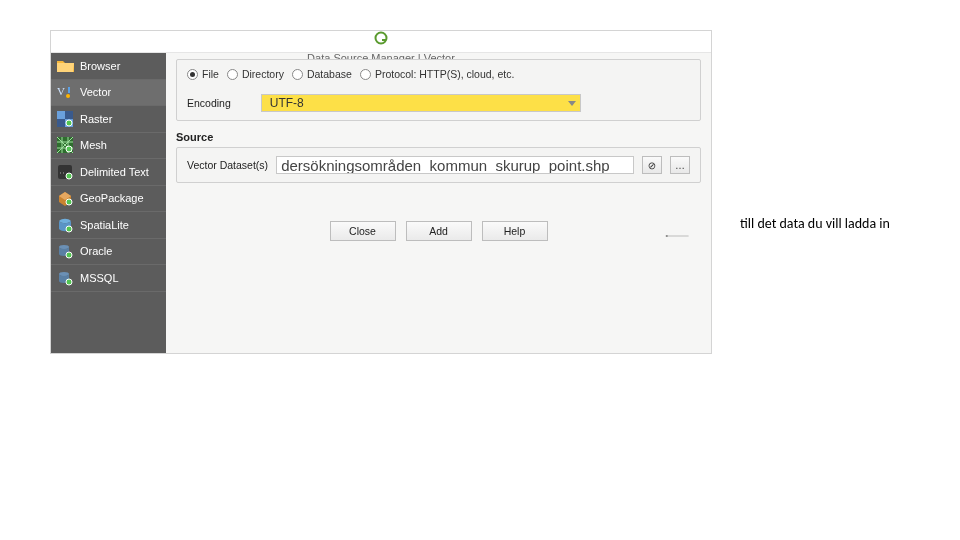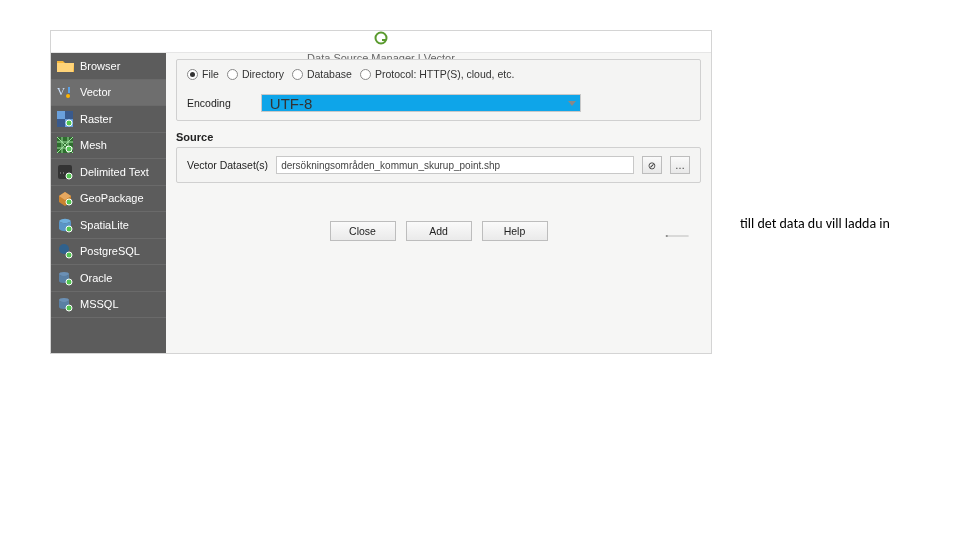--- a/index.html
+++ b/index.html
@@ -93,30 +93,30 @@
     border: 1px solid #888; border-radius: 50%;
     display: inline-flex; align-items: center; justify-content: center;
     background: #fff;
   }
   .radio.selected .dot::after {
     content:""; width:5px; height:5px; background:#333; border-radius:50%;
   }
   .enc-row { display:flex; align-items:center; gap:30px; font-size:10.5px; }
   .combo {
     flex:1; height:18px; border:1px solid #c8c8c8;
-    background:#0ea5e9; display:flex; align-items:center;
+    background:#fde047; display:flex; align-items:center;
     justify-content: space-between; padding:0 4px 0 8px;
-    font-size:15px; color:#333;
+    font-size:12px; color:#333;
     max-width: 320px;
   }
   .tri { width:0;height:0;border-left:4px solid transparent;border-right:4px solid transparent;border-top:5px solid #888; }
   .src-row { display:flex; align-items:center; gap:8px; font-size:10.5px; }
   .src-input {
     flex:1; height:18px; border:1px solid #c8c8c8; background:#fff;
-    display:flex; align-items:center; padding:0 4px; font-size:10px; color:#444;
+    display:flex; align-items:center; padding:0 4px; font-size:15px; color:#444;
     white-space:nowrap; overflow:hidden;
   }
   .mini-btn {
     width:20px; height:18px; border:1px solid #bdbdbd;
     background: linear-gradient(#fafafa,#e8e8e8);
     display:flex; align-items:center; justify-content:center;
     font-size:10px; color:#333;
   }
   .btn-row {
     display:flex; justify-content:center; gap:10px;
@@ -226,29 +226,20 @@
       </div>
       <div class="sb-item">
         <span class="icon-wrap">
           <svg width="16" height="16" viewBox="0 0 16 16">
               <path fill="#6faedc" d="M2 4c3-3 9-3 12 0-3 3-9 3-12 0z"></path>
               <path fill="#5a94c6" d="M2 4c0 3 0 6 0 8 3 3 9 3 12 0V4c-3 3-9 3-12 0z"></path>
               <circle cx="12" cy="12" r="3" fill="#52c552" stroke="#fff"></circle>
             </svg>
         </span>
         <span class="label">SpatiaLite</span>
-      </div>
-      <div class="sb-item">
-        <span class="icon-wrap">
-          <svg width="16" height="16" viewBox="0 0 16 16">
-              <ellipse cx="7" cy="6" rx="5" ry="5" fill="#30618c"></ellipse>
-              <circle cx="12" cy="12" r="3" fill="#52c552" stroke="#fff"></circle>
-            </svg>
-        </span>
-        <span class="label">PostgreSQL</span>
       </div>
       <div class="sb-item">
         <span class="icon-wrap">
           <svg width="16" height="16" viewBox="0 0 16 16">
               <ellipse cx="7" cy="4" rx="5" ry="2" fill="#6b90b5"></ellipse>
               <path fill="#5a7fa3" d="M2 4v7c0 1 2 2 5 2s5-1 5-2V4c0 1-2 2-5 2s-5-1-5-2z"></path>
               <circle cx="12" cy="12" r="3" fill="#52c552" stroke="#fff"></circle>
             </svg>
         </span>
         <span class="label">Oracle</span>

